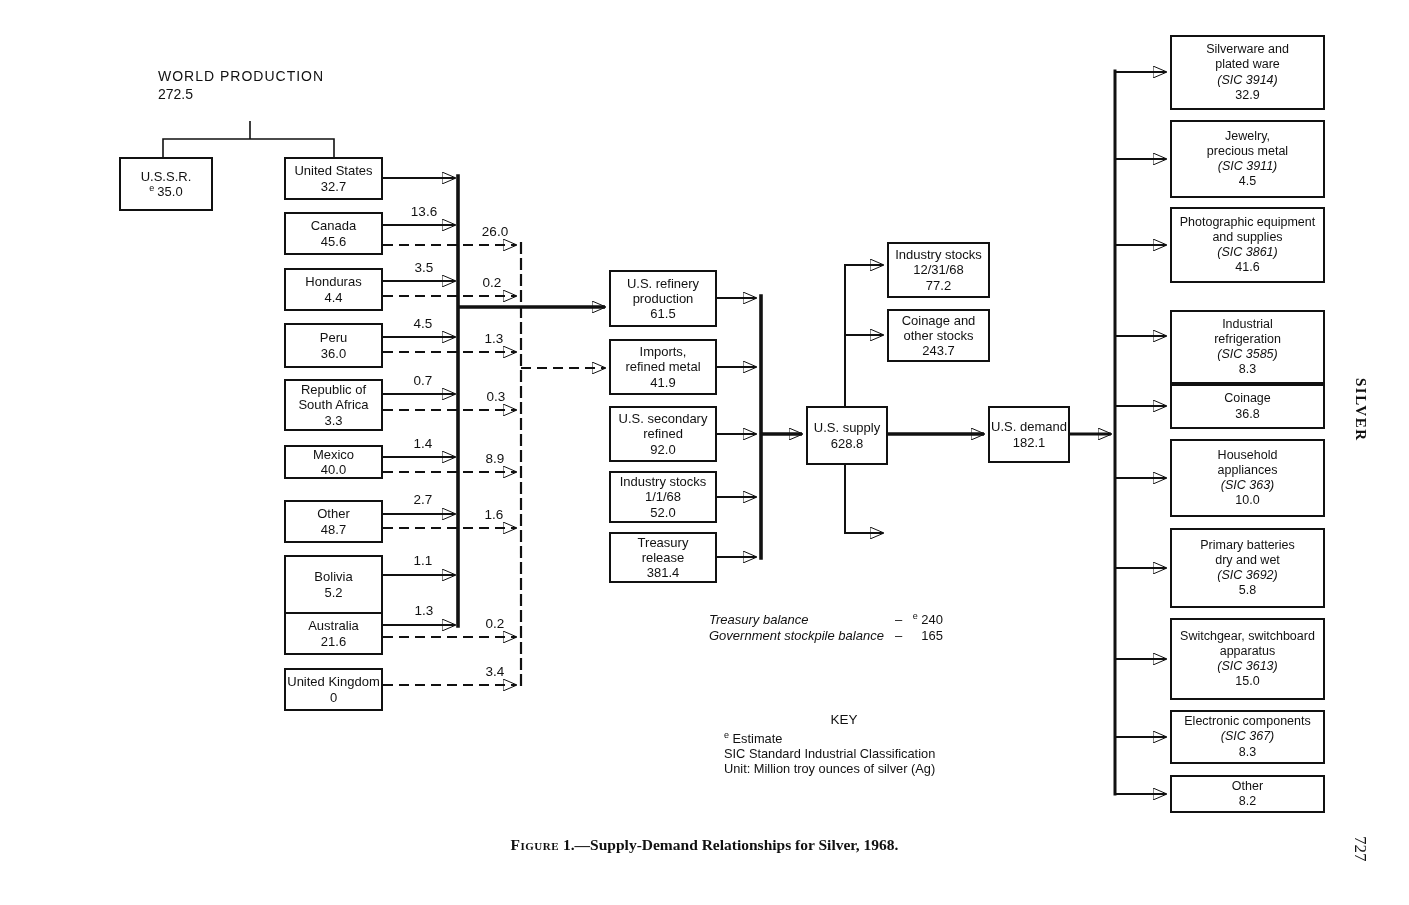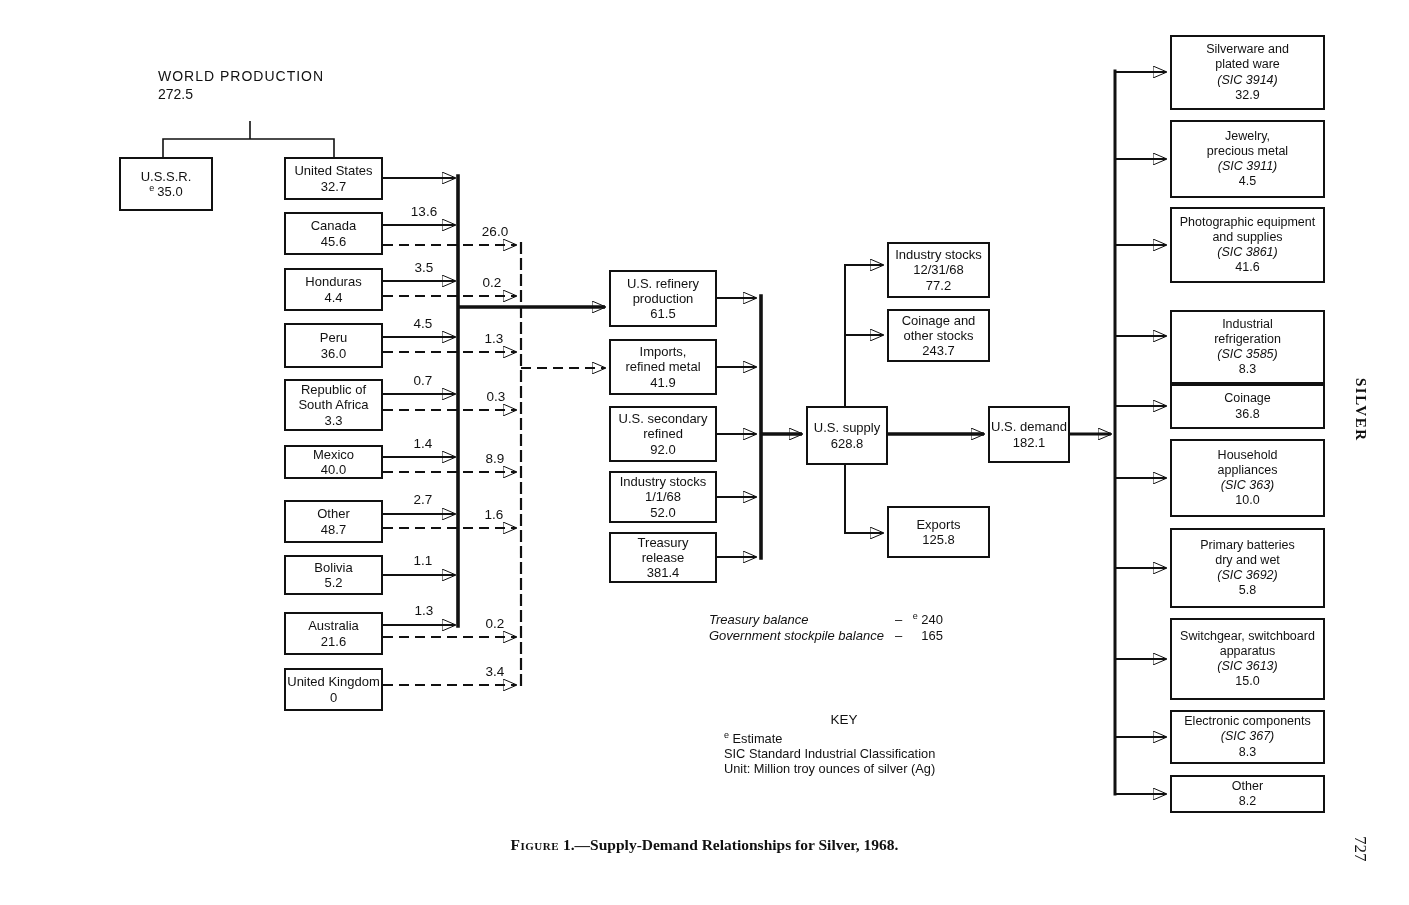--- a/index.html
+++ b/index.html
@@ -152,21 +152,21 @@
     <span>3.3</span>
   </div>
   <div class="box prod" style="top:445px;height:34px">
     <span>Mexico</span>
     <span>40.0</span>
   </div>
   <div class="box prod" style="top:500px;height:43px">
     <span>Other</span>
     <span>48.7</span>
   </div>
-  <div class="box prod" style="top:555px;height:40px">
+  <div class="box prod" style="top:555px;height:59px">
     <span>Bolivia</span>
     <span>5.2</span>
   </div>
   <div class="box prod" style="top:612px;height:43px">
     <span>Australia</span>
     <span>21.6</span>
   </div>
   <div class="box prod" style="top:668px;height:43px">
     <span class="nw">United Kingdom</span>
     <span>0</span>
@@ -227,25 +227,20 @@
   <div class="box out" style="top:242px;height:56px">
     <span>Industry stocks</span>
     <span>12/31/68</span>
     <span>77.2</span>
   </div>
   <div class="box out" style="top:309px;height:53px">
     <span>Coinage and</span>
     <span>other stocks</span>
     <span>243.7</span>
   </div>
-  <div class="box out" style="top:506px;height:52px">
-    <span>Exports</span>
-
-    <span>125.8</span>
-  </div>
 
   <div class="box sector" style="top:35px;height:75px">
     <span>Silverware and</span>
     <span>plated ware</span>
     <span class="sic">(SIC 3914)</span>
     <span>32.9</span>
   </div>
   <div class="box sector" style="top:120px;height:78px">
     <span>Jewelry,</span>
     <span>precious metal</span>

